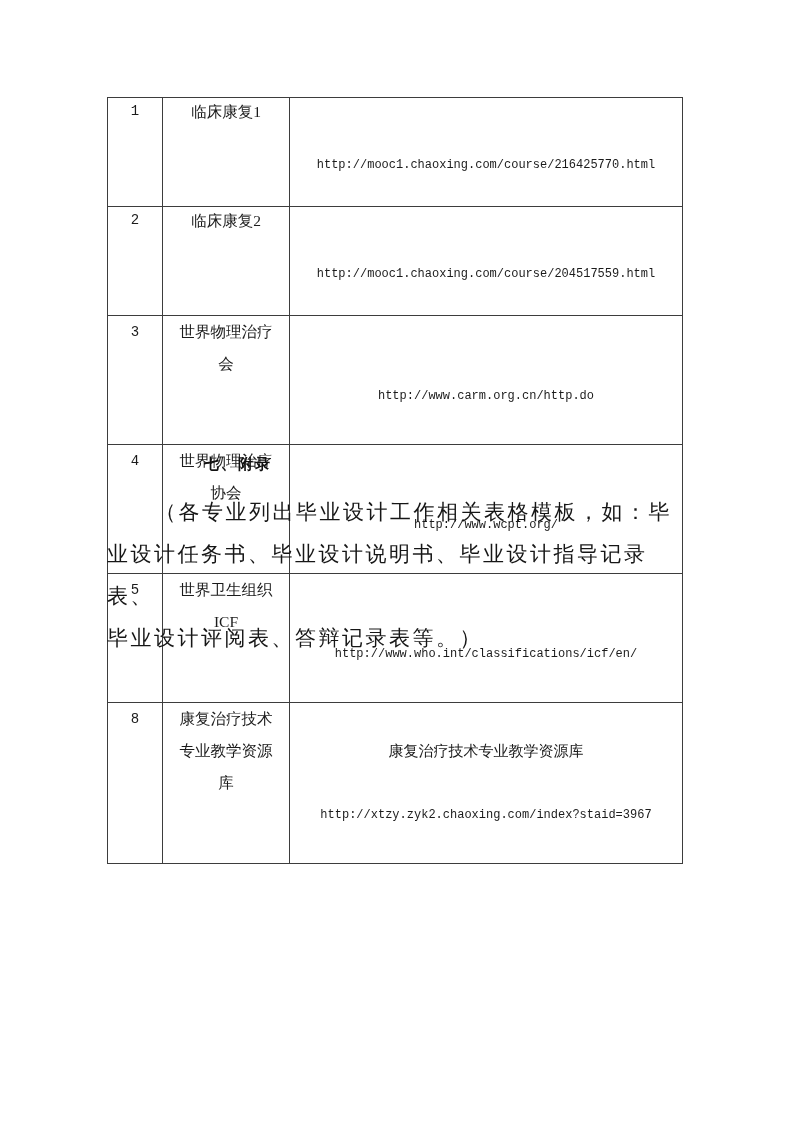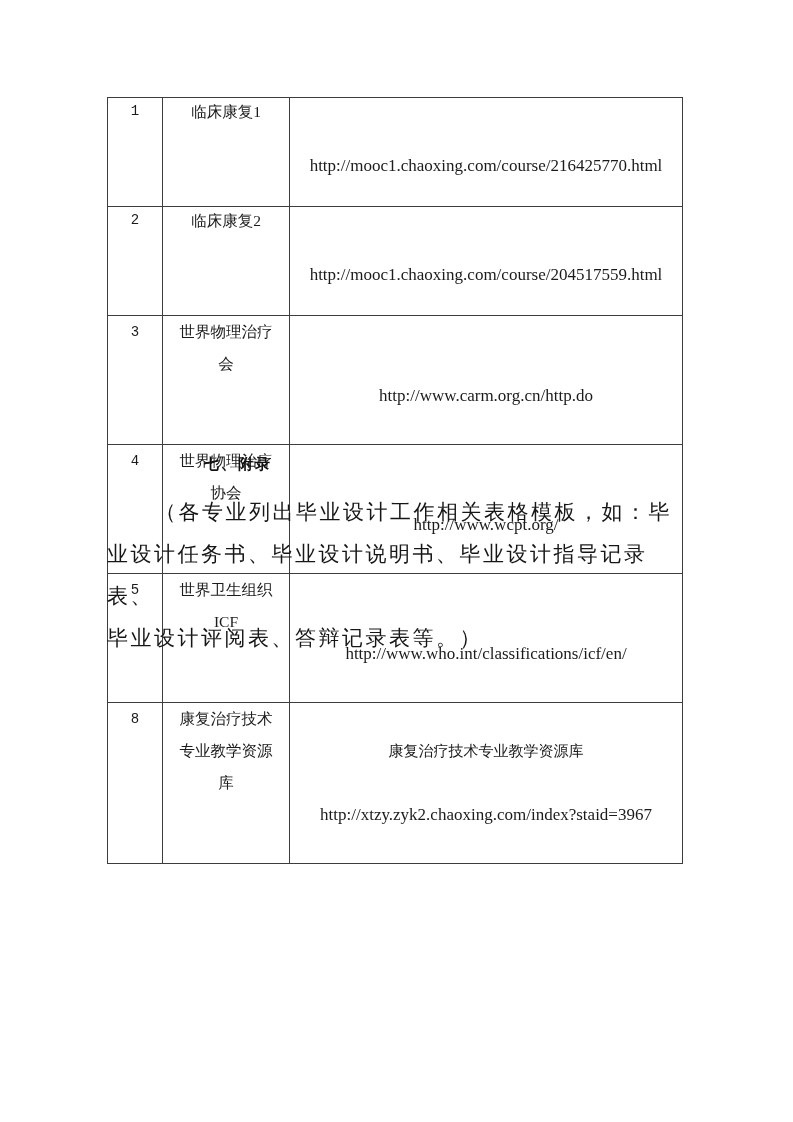--- a/index.html
+++ b/index.html
@@ -53,22 +53,22 @@
     margin-top: 44px;
   }
   td.cell-url { padding: 0 2px; }
   .url-note {
     font-family: "Liberation Serif", "DejaVu Serif", serif;
     font-size: 15px;
     white-space: pre-line;
     text-align: center;
   }
   .url-text {
-    font-family: Liberation Serif, serif;
-    font-size: 17px;
+    font-family: Liberation Mono, monospace;
+    font-size: 12px;
     letter-spacing: 0px;
     white-space: pre-line;
   }
 
   
   .appendix-heading {
     position: absolute;
     left: 204px;
     top: 455px;
     font-family: "Liberation Sans", "DejaVu Sans", sans-serif;

